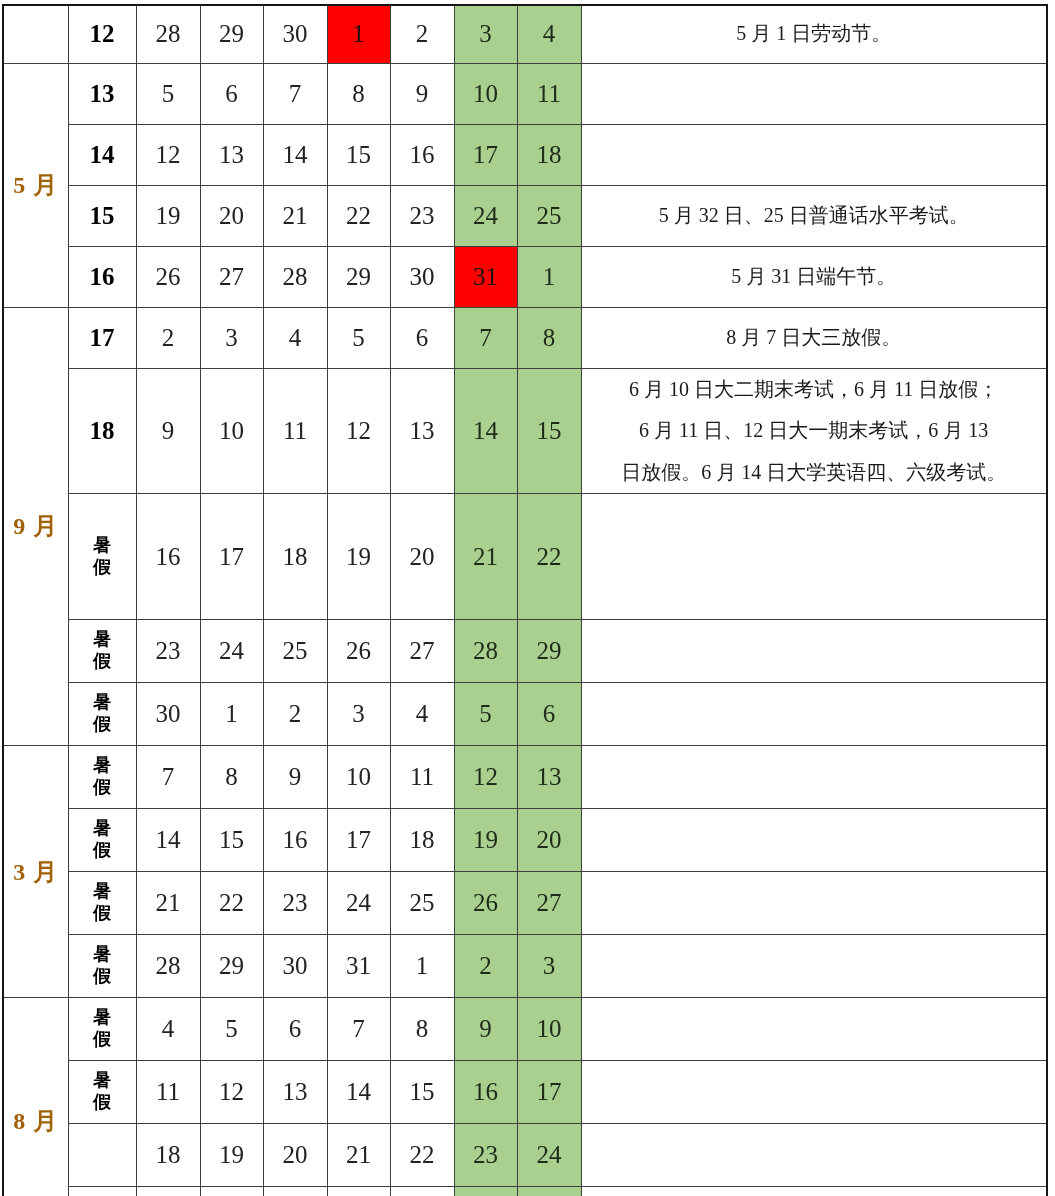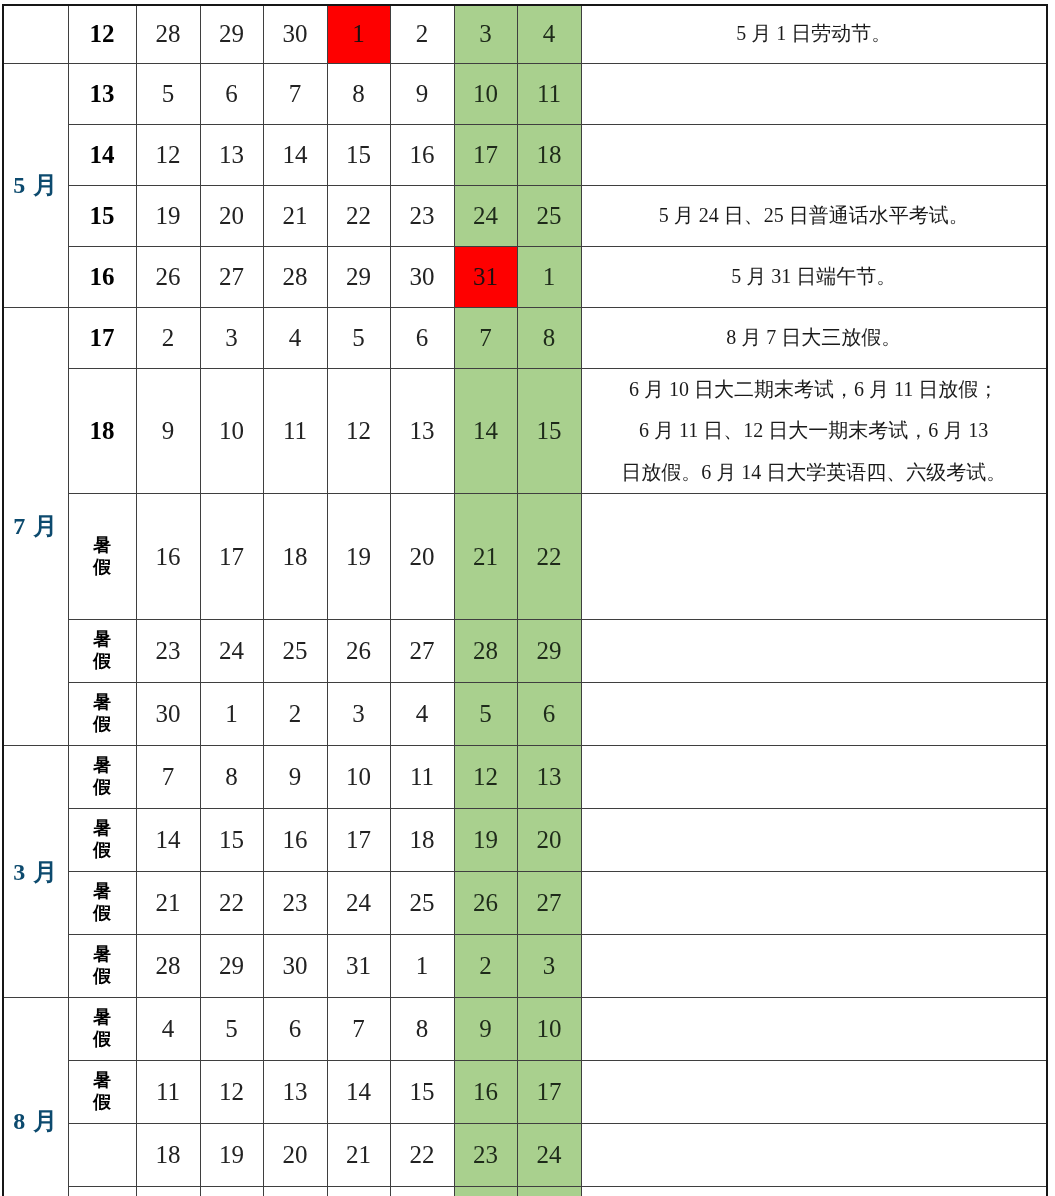--- a/index.html
+++ b/index.html
@@ -34,21 +34,21 @@
   tbody tr:nth-child(3),
   tbody tr:nth-child(4),
   tbody tr:nth-child(5),
   tbody tr:nth-child(6) { height: 61px; }
   tbody tr:nth-child(8) { height: 126px; }
   tbody tr:nth-child(18) { height: 57px; }
 
   .month-cell {
     font-weight: bold;
     font-size: 24px;
-    color: #0c4a6e;
+    color: #a16207;
     letter-spacing: 1px;
     white-space: nowrap;
   }
   .week-cell {
     font-weight: bold;
     font-size: 25px;
     color: #000000;
   }
   .vacation-label {
     display: inline-block;
@@ -128,35 +128,35 @@
         </tr>
         <tr>
           <td class="week-cell"><span>15</span></td>
           <td class="day-cell">19</td>
           <td class="day-cell">20</td>
           <td class="day-cell">21</td>
           <td class="day-cell">22</td>
           <td class="day-cell">23</td>
           <td class="day-cell green">24</td>
           <td class="day-cell green">25</td>
-          <td class="note-cell">5 月 24 日、25 日普通话水平考试。</td>
+          <td class="note-cell">5 月 32 日、25 日普通话水平考试。</td>
         </tr>
         <tr>
           <td class="week-cell"><span>16</span></td>
           <td class="day-cell">26</td>
           <td class="day-cell">27</td>
           <td class="day-cell">28</td>
           <td class="day-cell">29</td>
           <td class="day-cell">30</td>
           <td class="day-cell red">31</td>
           <td class="day-cell green">1</td>
           <td class="note-cell">5 月 31 日端午节。</td>
         </tr>
         <tr>
-          <td class="month-cell" rowspan="5">7 月</td>
+          <td class="month-cell" rowspan="5">9 月</td>
           <td class="week-cell"><span>17</span></td>
           <td class="day-cell">2</td>
           <td class="day-cell">3</td>
           <td class="day-cell">4</td>
           <td class="day-cell">5</td>
           <td class="day-cell">6</td>
           <td class="day-cell green">7</td>
           <td class="day-cell green">8</td>
           <td class="note-cell">8 月 7 日大三放假。</td>
         </tr>

